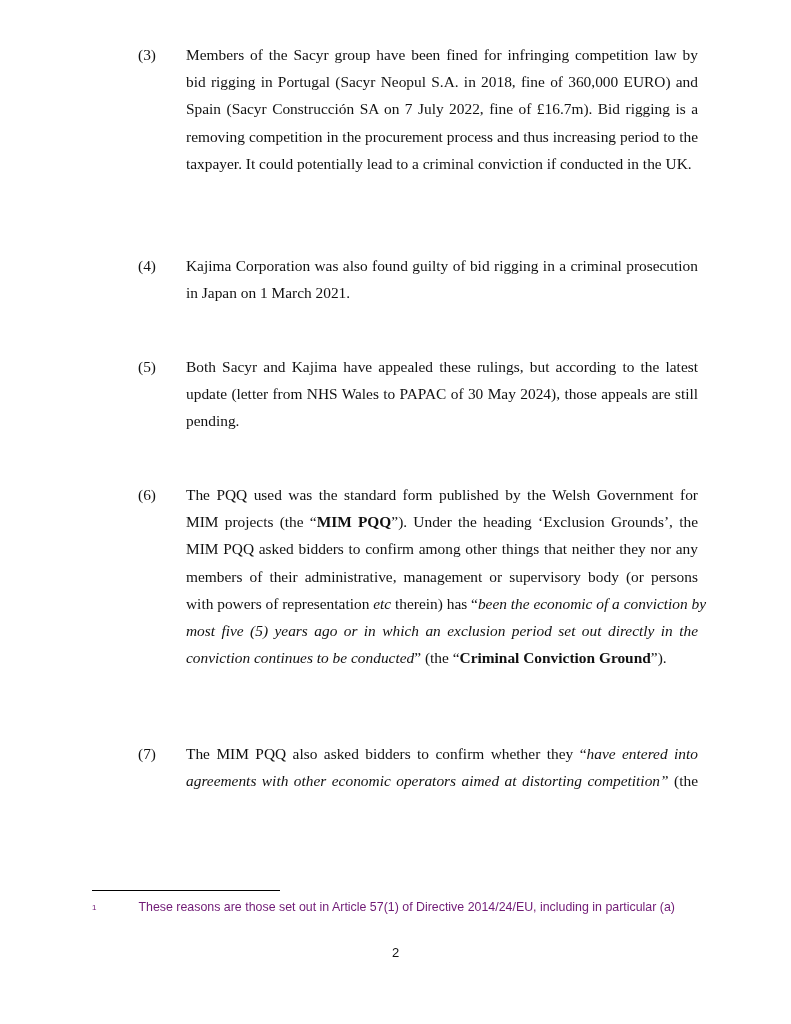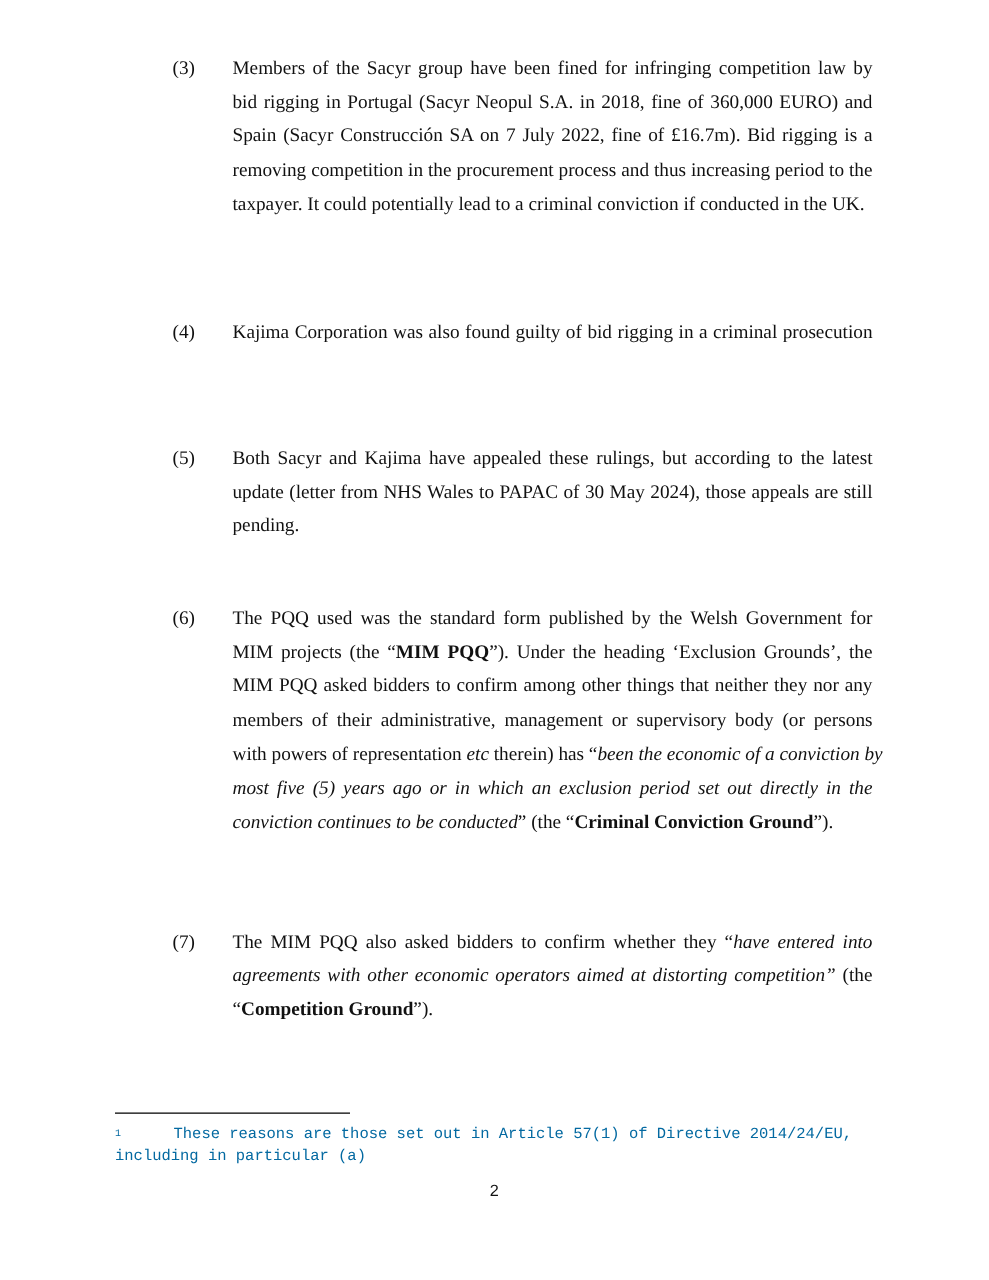--- a/index.html
+++ b/index.html
@@ -7,21 +7,21 @@
   .page { position: absolute; left: 0; top: 0; width: 791px; height: 1024px; background: #fff; }
   .para { position: absolute; left: 138px; width: 560px; font-family: "Liberation Serif", "DejaVu Serif", serif; font-size: 15.4px; line-height: 27.2px; }
   .num { position: absolute; left: 0; top: 0; width: 40px; }
   .body { margin-left: 48px; text-align: justify; text-justify: inter-word; }
   .body .line { display: block; text-align: justify; text-align-last: justify; white-space: nowrap; }
   .body .line.last { text-align-last: left; }
   i { font-style: italic; }
   b { font-weight: bold; }
   sup { font-size: 9px; vertical-align: top; line-height: 1; position: relative; top: 3px; }
   .fn-rule { position: absolute; left: 92px; top: 890px; width: 188px; height: 1px; background: #000; }
-  .footnote { position: absolute; left: 92px; top: 898px; width: 600px; font-family: Liberation Mono, monospace; font-size: 12.4px; line-height: 18px; color: #0369a1; }
+  .footnote { position: absolute; left: 92px; top: 898px; width: 600px; font-family: Liberation Sans, sans-serif; font-size: 12.4px; line-height: 18px; color: #701a75; }
   .fn-mark { font-size: 8px; vertical-align: top; position: relative; top: 1px; }
   .fn-first { padding-left: 42px; }
   .page-num { position: absolute; left: 0; width: 791px; top: 945px; text-align: center; font-family: "Liberation Sans", "DejaVu Sans", sans-serif; font-size: 13px; color: #111; }
 </style>
 </head>
 <body>
 
 <div class="page">
 
   <div class="para" style="top:41px;">
@@ -32,20 +32,21 @@
       <span class="line">Spain (Sacyr Construcción SA on 7 July 2022, fine of £16.7m). Bid rigging is a</span>
       <span class="line">removing competition in the procurement process and thus increasing period to the</span>
       <span class="line last">taxpayer. It could potentially lead to a criminal conviction if conducted in the UK.</span>
     </div>
   </div>
 
   <div class="para" style="top:252px;">
     <span class="num">(4)</span>
     <div class="body">
       <span class="line">Kajima Corporation was also found guilty of bid rigging in a criminal prosecution</span>
+      <span class="line last">in Japan on 1 March 2021.</span>
     </div>
   </div>
 
   <div class="para" style="top:353px;">
     <span class="num">(5)</span>
     <div class="body">
       <span class="line">Both Sacyr and Kajima have appealed these rulings, but according to the latest</span>
       <span class="line">update (letter from NHS Wales to PAPAC of 30 May 2024), those appeals are still</span>
       <span class="line last">pending.</span>
     </div>
@@ -62,21 +63,20 @@
       <span class="line"><i>most five (5) years ago or in which an exclusion period set out directly in the</i></span>
       <span class="line last"><i>conviction continues to be conducted</i><span>” (the “</span><b>Criminal Conviction Ground</b><span>”).</span></span>
     </div>
   </div>
 
   <div class="para" style="top:740px;">
     <span class="num">(7)</span>
     <div class="body">
       <span class="line"><span>The MIM PQQ also asked bidders to confirm whether they “</span><i>have entered into</i></span>
       <span class="line"><i>agreements with other economic operators aimed at distorting competition”</i><span> (the</span></span>
-      <span class="line last"><span>“</span><b>Competition Ground</b><span>”).</span></span>
     </div>
   </div>
 
   <div class="fn-rule"></div>
 
   <div class="footnote">
     <div><span class="fn-mark">1</span><span class="fn-first">These reasons are those set out in Article 57(1) of Directive 2014/24/EU, including in particular (a)</span></div>
   </div>
 
   <div class="page-num">2</div>

